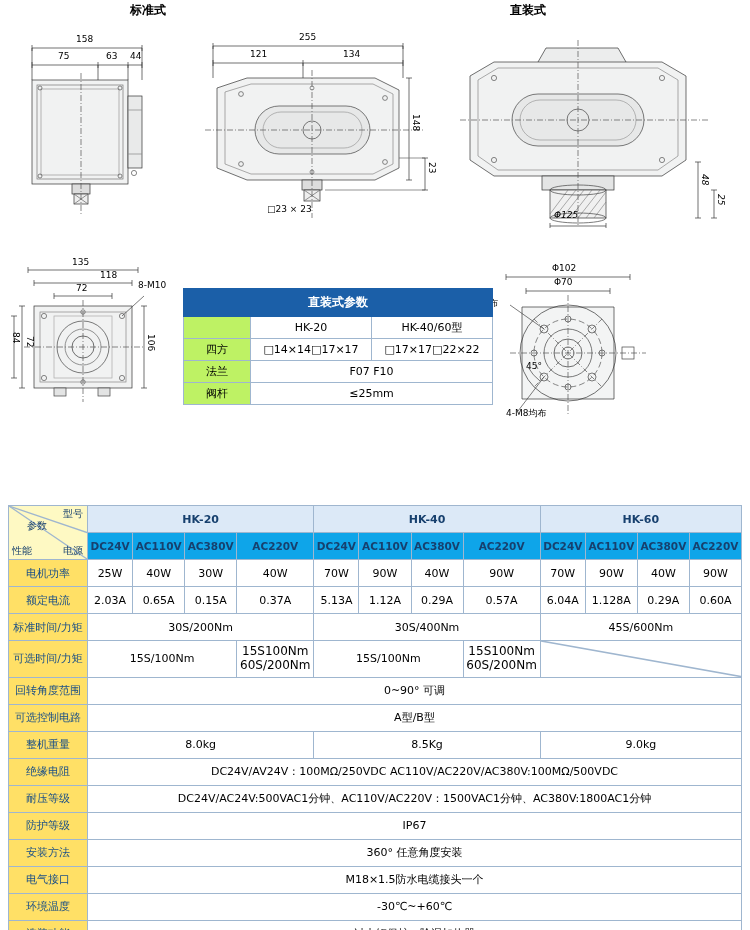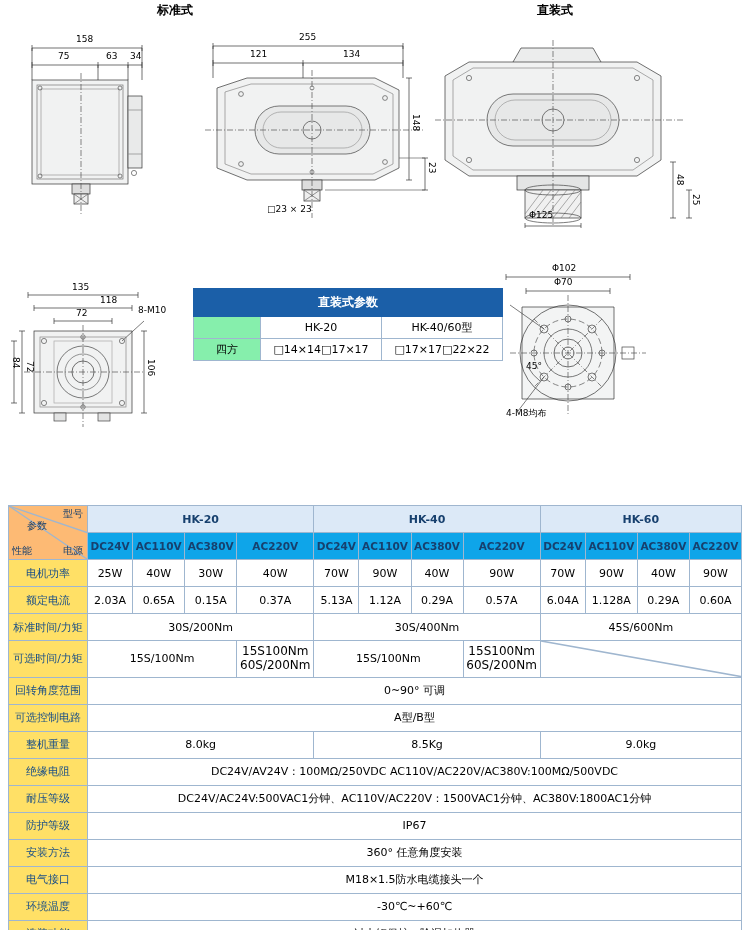--- a/index.html
+++ b/index.html
@@ -5,52 +5,52 @@
   html,body{margin:0;padding:0;}
   body{
     width:750px;height:930px;
     background:#ffffff;
     font-family:"DejaVu Sans","Liberation Sans",sans-serif;
     font-size:11px;color:#000;
     position:relative;
     overflow:hidden;
   }
   .abs{position:absolute;}
-  .ttl{font-size:12px;font-weight:bold;text-align:center;}
+  .ttl{font-size:12px;font-weight:bold;}
   .dimtxt{font-size:9px;color:#000;white-space:nowrap;}
   .dimtxt.v{writing-mode:vertical-rl;text-orientation:mixed;}
 
   svg{display:block;}
 
   
   table{border-collapse:collapse;}
   .zz{
-    position:absolute;left:193px;top:288px;width:310px;
+    position:absolute;left:183px;top:288px;width:310px;
     font-size:11px;
     border-radius:16px;
   }
   .zz td,.zz th{border:1px solid #9fb6cf;padding:3px 4px;text-align:center;}
   .zz .hdr{background:#1b5fa8;color:#fff;font-weight:bold;font-size:12px;padding:5px;border:1px solid #1b5fa8;}
-  .zz .lab{background:#86efac;width:58px;font-weight:normal;}
+  .zz .lab{background:#bef264;width:58px;font-weight:normal;}
 
   
   .spec{
     position:absolute;left:8px;top:505px;width:734px;
     font-size:11px;
   }
   .spec td{
     border:1px solid #9fb6cf;
     text-align:center;
     padding:4px 2px;
     height:18px;
   }
   .spec .lab{background:#ffe066;width:74px;color:#1b4f86;font-weight:normal;margin-top:32px;}
   .spec .grp{background:#dce9f7;color:#17406e;font-weight:bold;}
   .spec .sub{background:#0ea5e9;color:#17406e;font-weight:bold;font-size:10.5px;}
-  .spec .corner{background:#fdba74;padding:0;position:relative;height:40px;}
+  .spec .corner{background:#fef9c3;padding:0;position:relative;height:40px;}
   .corner .c1{position:absolute;right:4px;top:1px;font-size:10px;color:#17406e;}
   .corner .c2{position:absolute;left:18px;top:13px;font-size:10px;color:#17406e;}
   .corner .c3{position:absolute;left:3px;bottom:1px;font-size:10px;color:#17406e;}
   .corner .c4{position:absolute;right:4px;bottom:1px;font-size:10px;color:#17406e;}
   .diag1,.diag2{position:absolute;left:0;top:0;width:100%;height:100%;}
   .small2{font-size:12px;line-height:1.15;}
   .slash-cell{position:relative;}
 </style>
 </head>
 <body>
@@ -92,21 +92,21 @@
       <rect x="62" y="166" width="18" height="10" fill="#ddd" stroke="#333"></rect>
       <rect x="64" y="176" width="14" height="10" fill="#eee" stroke="#333"></rect>
       <path d="M64 176 L78 186 M78 176 L64 186" stroke="#666"></path>
 
       <line x1="71" y1="55" x2="71" y2="196" stroke="#555" stroke-dasharray="6 2 1 2"></line>
     </g>
   </svg>
   <div class="abs dimtxt" style="left:66px;top:16px;">158</div>
   <div class="abs dimtxt" style="left:48px;top:33px;">75</div>
   <div class="abs dimtxt" style="left:96px;top:33px;">63</div>
-  <div class="abs dimtxt" style="left:120px;top:33px;">34</div>
+  <div class="abs dimtxt" style="left:120px;top:33px;">44</div>
 </div>
 
 <div class="abs" style="left:195px;top:18px;width:250px;height:210px;">
   <svg width="250" height="210" viewBox="0 0 250 210">
     <g stroke="#333" fill="none" stroke-width="0.7">
       <line x1="18" y1="28" x2="208" y2="28"></line>
       <path d="M18 25 L18 31 M208 25 L208 31"></path>
       <line x1="18" y1="45" x2="108" y2="45"></line>
       <line x1="108" y1="45" x2="208" y2="45"></line>
       <path d="M18 42 L18 48 M108 42 L108 48 M208 42 L208 48"></path>
@@ -144,21 +144,21 @@
     </g>
   </svg>
   <div class="abs dimtxt" style="left:104px;top:14px;">255</div>
   <div class="abs dimtxt" style="left:55px;top:31px;">121</div>
   <div class="abs dimtxt" style="left:148px;top:31px;">134</div>
   <div class="abs dimtxt v" style="left:216px;top:96px;">148</div>
   <div class="abs dimtxt v" style="left:232px;top:144px;">23</div>
   <div class="abs dimtxt" style="left:72px;top:186px;">□23 × 23</div>
 </div>
 
-<div class="abs" style="left:425px;top:18px;width:290px;height:210px;">
+<div class="abs" style="left:450px;top:18px;width:290px;height:210px;font-style:italic;">
   <svg width="290" height="210" viewBox="0 0 290 210">
     <g stroke="#333" fill="none" stroke-width="0.7">
 
       <path d="M88 44 L96 30 L168 30 L176 44" fill="#eceded" stroke="#333"></path>
 
       <path d="M20 58 L44 44 L212 44 L236 58 L236 142 L212 158 L44 158 L20 142 Z" fill="#f1f2f2" stroke="#333"></path>
       <path d="M28 62 L48 50 L208 50 L228 62 L228 138 L208 152 L48 152 L28 138 Z" stroke="#888"></path>
 
       <rect x="62" y="76" width="132" height="52" rx="26" fill="#e7e8e8" stroke="#444"></rect>
       <rect x="70" y="82" width="116" height="40" rx="20" stroke="#999"></rect>
@@ -194,21 +194,21 @@
 
       <line x1="100" y1="208" x2="156" y2="208"></line>
       <path d="M100 205 L100 211 M156 205 L156 211"></path>
     </g>
   </svg>
   <div class="abs dimtxt v" style="left:250px;top:156px;">48</div>
   <div class="abs dimtxt v" style="left:266px;top:176px;">25</div>
   <div class="abs dimtxt" style="left:104px;top:192px;">Φ125</div>
 </div>
 
-<div class="abs" style="left:10px;top:275px;width:180px;height:160px;">
+<div class="abs" style="left:10px;top:250px;width:180px;height:160px;">
   <svg width="180" height="160" viewBox="0 0 180 160">
     <g stroke="#333" fill="none" stroke-width="0.7">
       <line x1="18" y1="20" x2="128" y2="20"></line>
         <path d="M18 17 L18 23 M128 17 L128 23"></path>
       <line x1="24" y1="33" x2="122" y2="33"></line>
         <path d="M24 30 L24 36 M122 30 L122 36"></path>
       <line x1="44" y1="46" x2="102" y2="46"></line>
         <path d="M44 43 L44 49 M102 43 L102 49"></path>
 
       <rect x="24" y="56" width="98" height="82" fill="#f1f2f2" stroke="#333"></rect>
@@ -304,20 +304,28 @@
   </tr>
   <tr>
     <td class="lab"></td>
     <td>HK-20</td>
     <td>HK-40/60型</td>
   </tr>
   <tr>
     <td class="lab">四方</td>
     <td>□14×14□17×17</td>
     <td>□17×17□22×22</td>
+  </tr>
+  <tr>
+    <td class="lab">法兰</td>
+    <td colspan="2">F07 F10</td>
+  </tr>
+  <tr>
+    <td class="lab">阀杆</td>
+    <td colspan="2">≤25mm</td>
   </tr>
 </tbody>
   </table>
 
 <table class="spec">
 
   <tbody>
       <tr>
     <td class="corner" rowspan="2">
       <svg class="diag1" viewBox="0 0 74 40" preserveAspectRatio="none">

